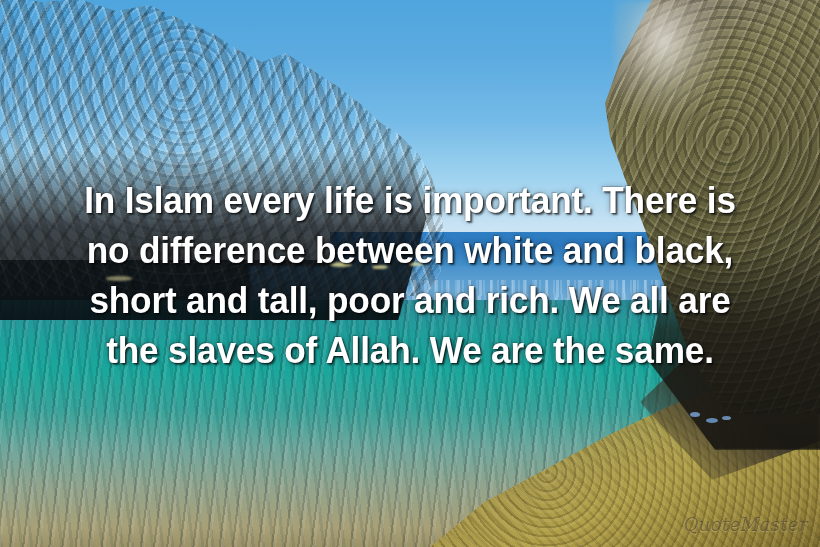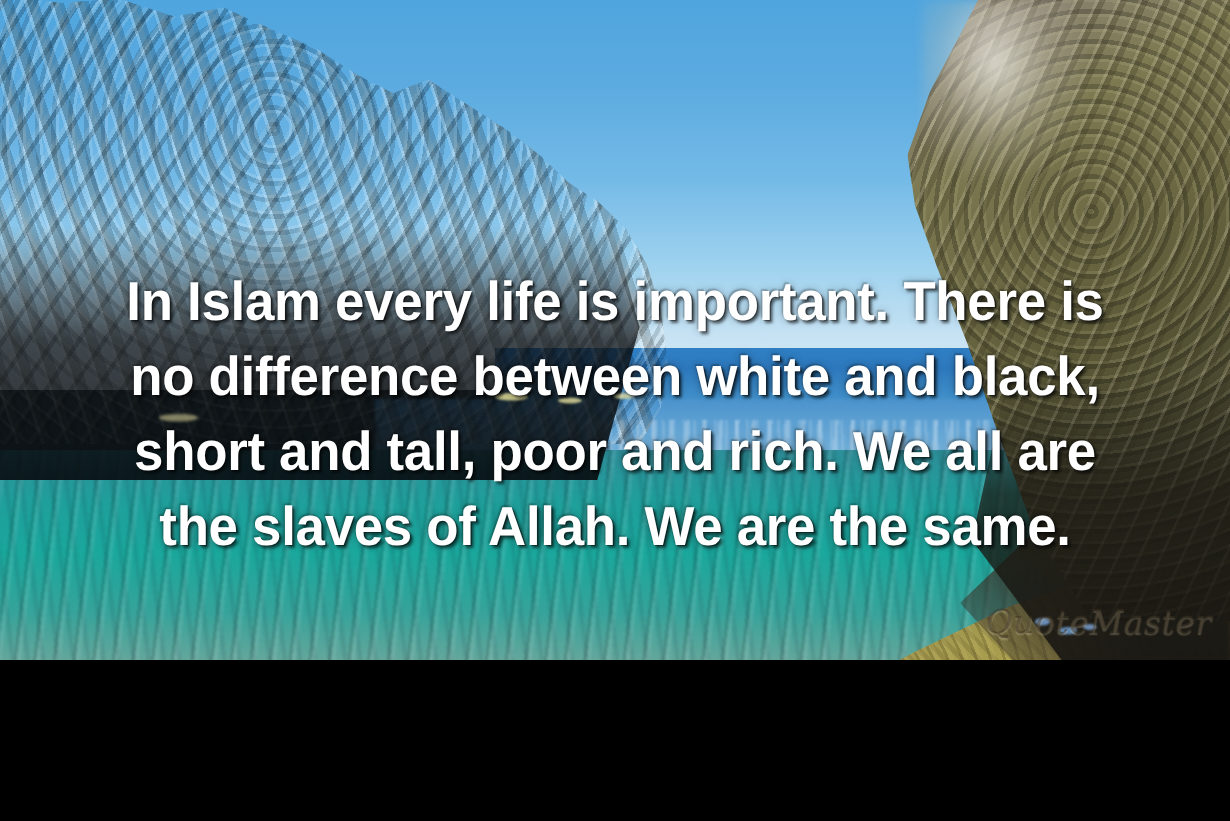--- a/index.html
+++ b/index.html
@@ -3,21 +3,21 @@
 <meta charset="utf-8">
 <style>
   html, body {
     margin: 0;
     padding: 0;
     background: #000;
   }
   #stage {
     position: relative;
     width: 820px;
-    height: 440px;
+    height: 547px;
     overflow: hidden;
     font-family: "Liberation Sans", sans-serif;
     background: #2a3a42;
   }
 
   
   .sky {
     position: absolute;
     left: 0; top: 0;
     width: 820px; height: 260px;
@@ -277,21 +277,21 @@
        0 0 6px rgba(0,0,0,0.30);
   }
 
   
   .watermark {
     position: absolute;
     right: 12px;
     bottom: 12px;
     font-family: "DejaVu Serif", serif;
     font-style: italic;
-    font-size: 22px;
+    font-size: 18px;
     color: rgba(60,50,35,0.50);
     text-shadow: 0 1px 1px rgba(255,245,200,0.25);
     letter-spacing: 0.4px;
     z-index: 45;
     user-select: none;
   }
 </style>
 </head>
 <body>
 

